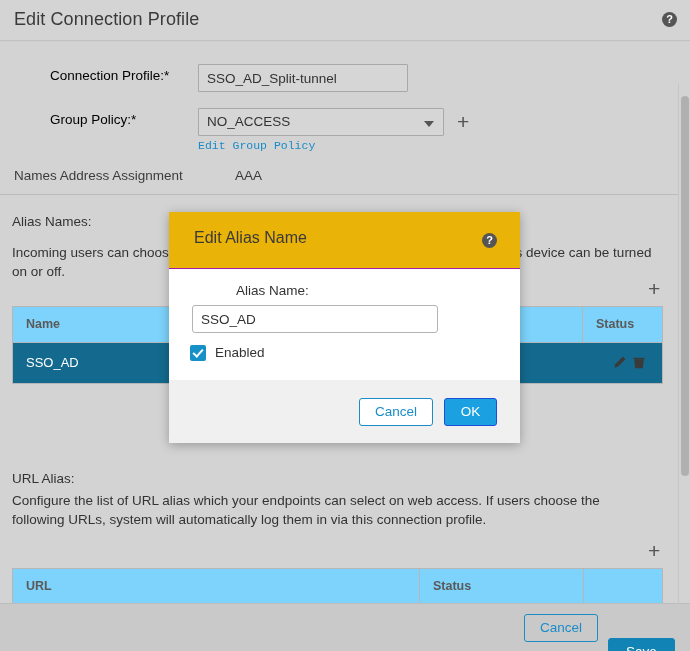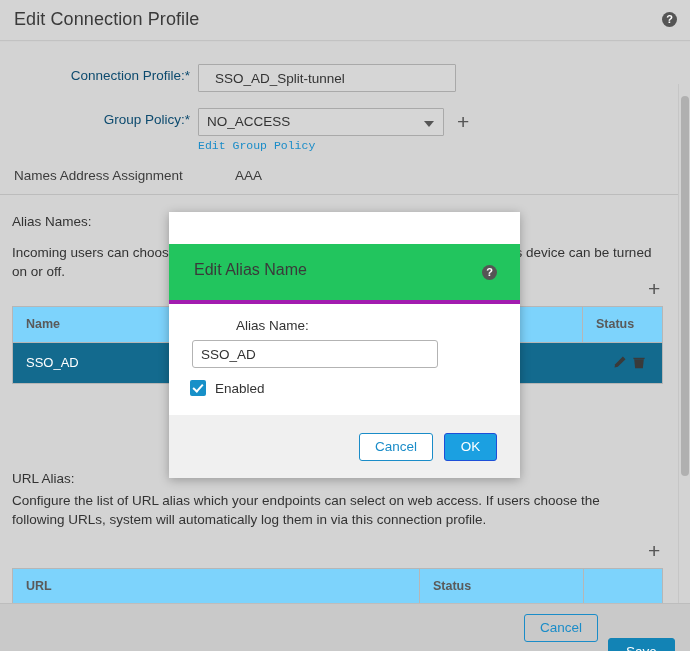--- a/index.html
+++ b/index.html
@@ -63,41 +63,40 @@
   .form-row {
     position: absolute;
     left: 0;
     width: 670px;
     height: 28px;
   }
   .form-label {
     position: absolute;
     right: 0; top: 4px;
     width: 140px;
-    text-align: right;
-    font-size: 13.5px;
-    color: #0c4a6e;
+    font-size: 13.5px;
+    color: #000000;
   }
   .field-label-wrap {
     position: absolute;
     left: 40px; top: 0;
     width: 150px;
   }
   .text-input {
     position: absolute;
     left: 198px;
-    width: 258px;
+    width: 210px;
     height: 28px;
     background: #d6d6d6;
     border: 1px solid #a9a9a9;
     box-sizing: border-box;
     font-size: 13.5px;
     font-family: "Liberation Sans", sans-serif;
     color: #333;
-    padding: 0 16px;
+    padding: 0 8px;
     border-radius: 1px;
     outline: none;
   }
   .select-input {
     position: absolute;
     left: 198px;
     width: 246px;
     height: 28px;
     background: #d6d6d6;
     border: 1px solid #a9a9a9;
@@ -301,23 +300,22 @@
     position: absolute;
     left: 169px; top: 212px;
     width: 351px;
     background: #ffffff;
     box-shadow: 0 2px 10px rgba(0,0,0,0.28);
     z-index: 50;
   }
   .modal-head {
     position: relative;
     height: 56px;
-    background: #22c55e;
-    border-bottom: 4px solid #a21caf;
-    margin-top: 32px;
+    background: #eab308;
+    border-bottom: 1px solid #a21caf;
   }
   .modal-title {
     position: absolute;
     left: 25px; top: 17px;
     font-size: 16px;
     color: #3a3a3a;
   }
   .modal-head .help-icon {
     right: 23px; top: 21px;
   }
@@ -344,21 +342,21 @@
     font-size: 13.5px;
     font-family: "Liberation Sans", sans-serif;
     color: #333;
     padding: 0 8px;
     outline: none;
   }
   .checkbox-wrap {
     position: absolute;
     left: 21px; top: 76px;
     display: flex;
-    align-items: center;
+    align-items: flex-start;
     gap: 9px;
     cursor: pointer;
   }
   .checkbox {
     width: 16px; height: 16px;
     background: #1790c8;
     border-radius: 2px;
     position: relative;
   }
   .checkbox::after {

